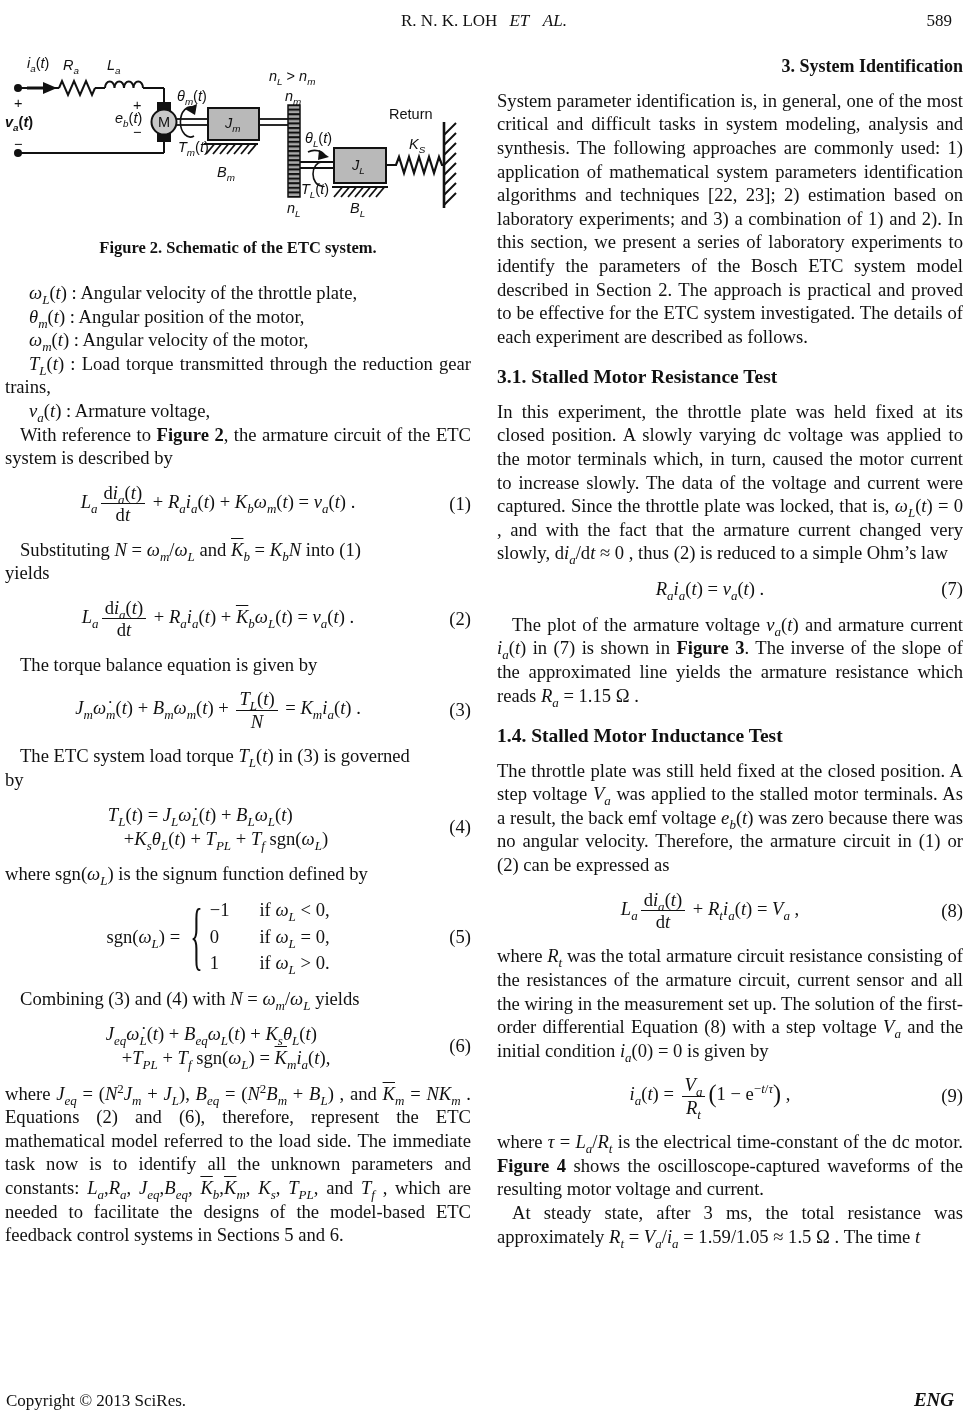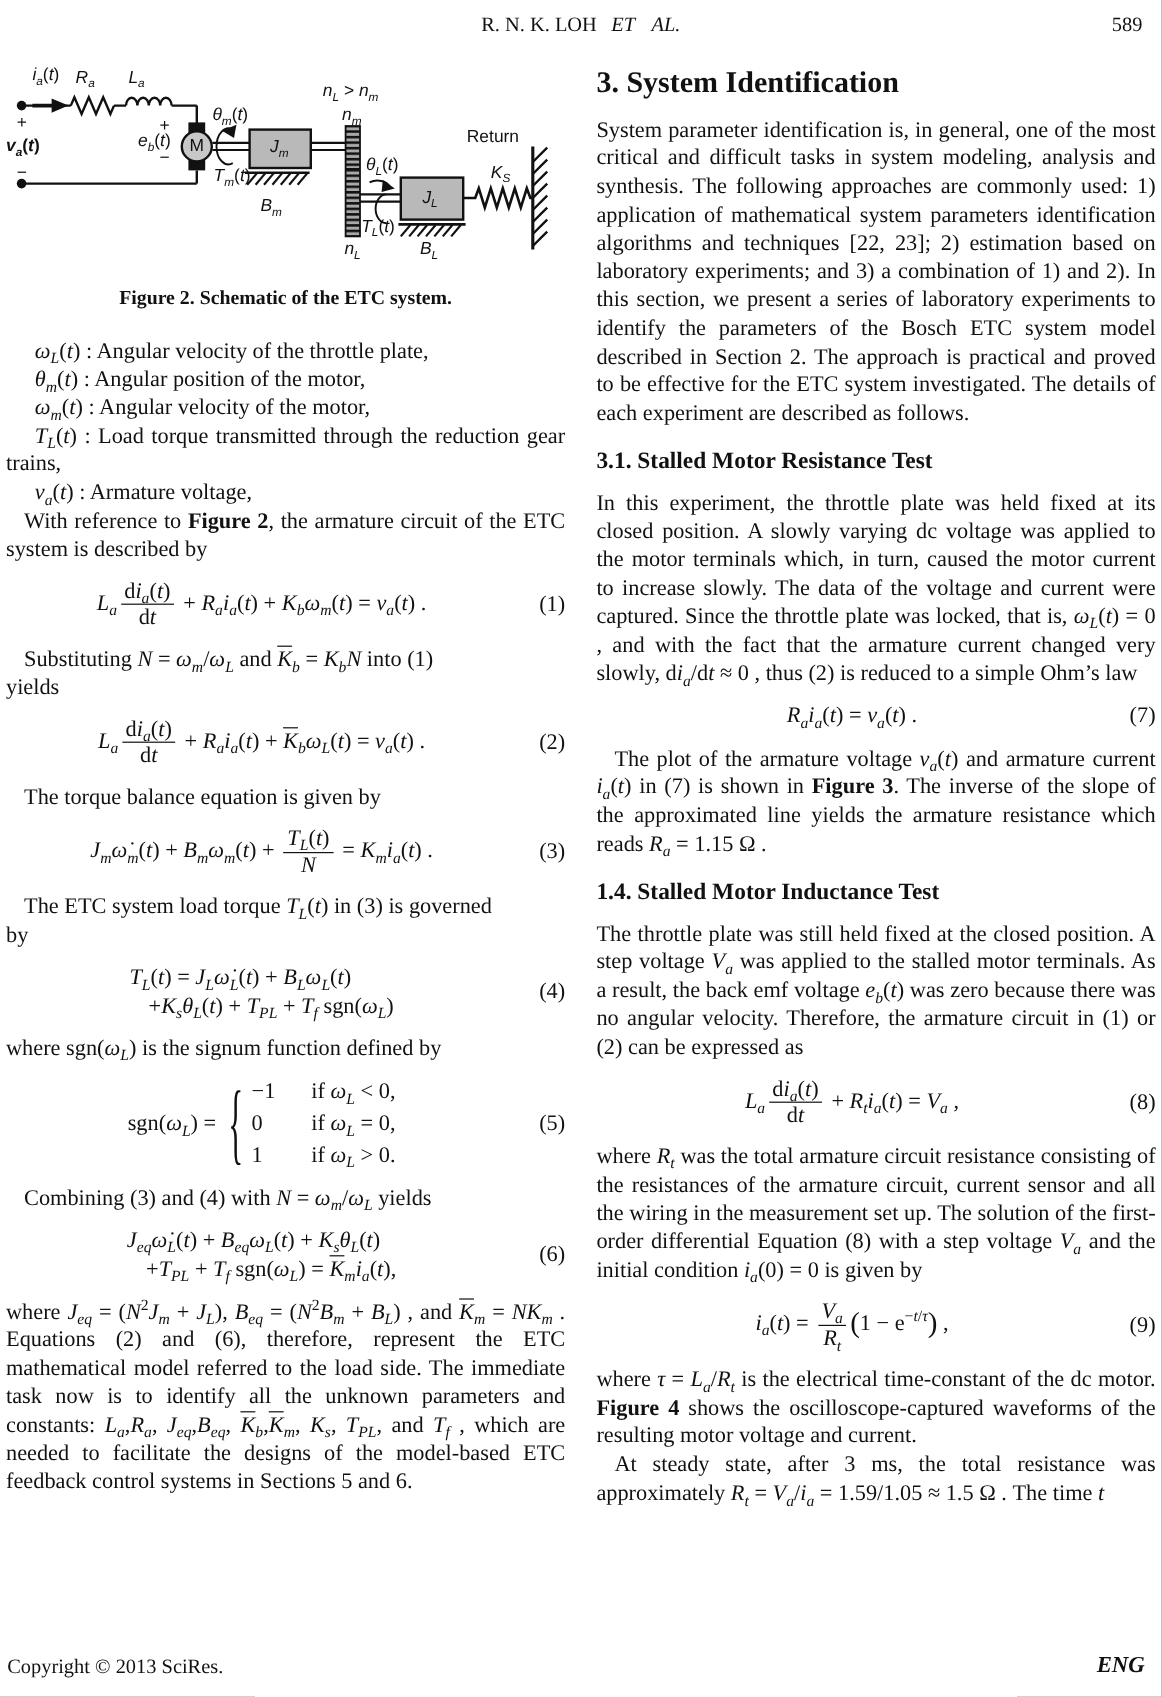--- a/index.html
+++ b/index.html
@@ -8,30 +8,30 @@
     position:relative; width:968px; height:1414px; margin:0 auto;
     background:#ffffff; color:#111; overflow:hidden;
     font-family:"Liberation Serif","DejaVu Serif",serif;
     font-size:18.6px; line-height:1.27;
   }
   
   .page-header { position:absolute; top:10px; left:0; right:0; font-size:17px; }
   .hdr-center { display:block; text-align:center; }
   .hdr-etal { font-style:italic; margin-left:12px; word-spacing:10px; }
   .hdr-page { position:absolute; right:16px; top:0; font-size:17px; }
-  .page-footer { position:absolute; bottom:14px; left:6px; right:14px; font-size:17px; }
+  .page-footer { position:absolute; bottom:2px; left:6px; right:14px; font-size:17px; }
   .ftr-journal { position:absolute; right:0; bottom:0; font-weight:bold; font-style:italic; font-size:19px; }
   
   .columns { display:flex; gap:26px; padding:54px 5px 0 5px; }
   .col { width:466px; }
   p { margin:0; text-align:justify; }
   p.ind { text-indent:15px; }
   p.noind { text-indent:0; }
   p.def { text-indent:24px; }
-  h2 { font-size:25px; margin:2px 0 12px 0; line-height:1.15; }
+  h2 { font-size:18px; margin:2px 0 12px 0; line-height:1.15;text-align:right; }
   h3 { font-size:19.5px; margin:18px 0 11px 0; line-height:1.15; }
   sub { font-size:0.70em; line-height:0; }
   sup { font-size:0.70em; line-height:0; }
   .ovl { text-decoration:overline; }
   
   .eq { display:flex; align-items:center; margin:12px 0; }
   .eq-body { flex:1; text-align:center; }
   .eq-num { width:40px; text-align:right; flex:0 0 auto; }
   .frac { display:inline-block; vertical-align:middle; text-align:center; margin:0 3px; line-height:1.15; }
   .fnum { display:block; border-bottom:1.3px solid #111; padding:0 3px; }

